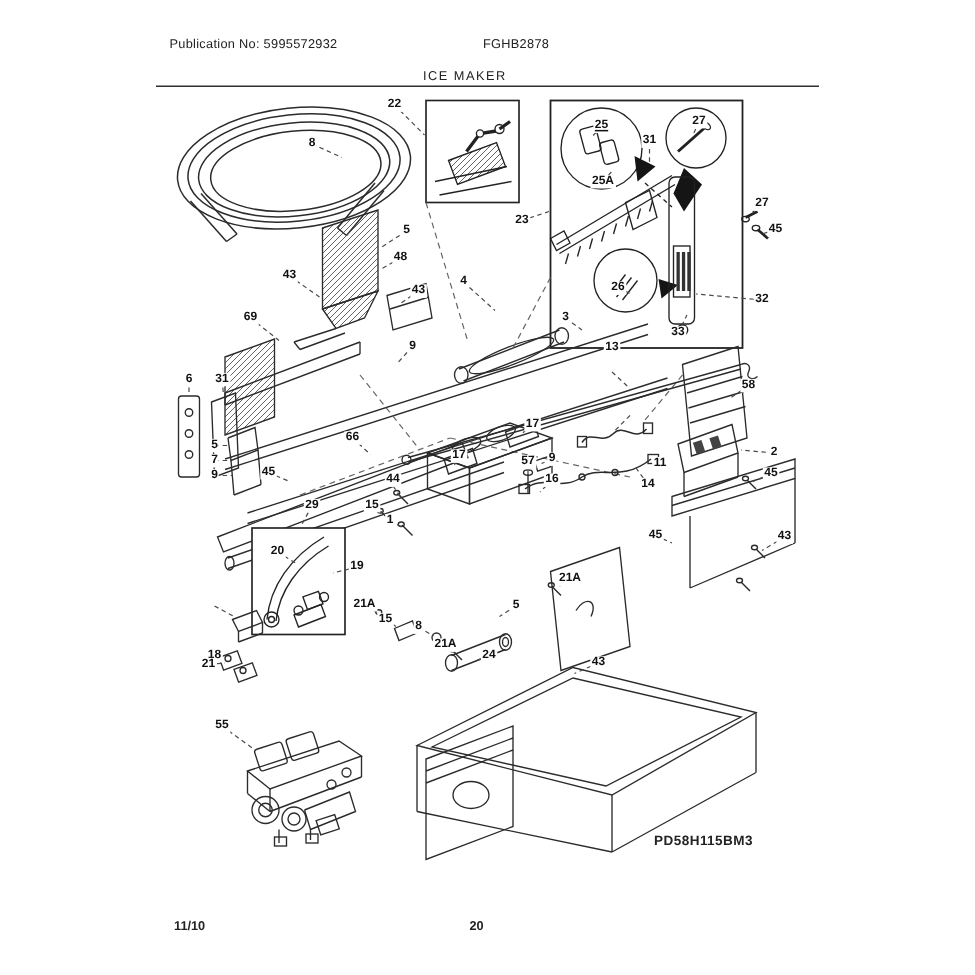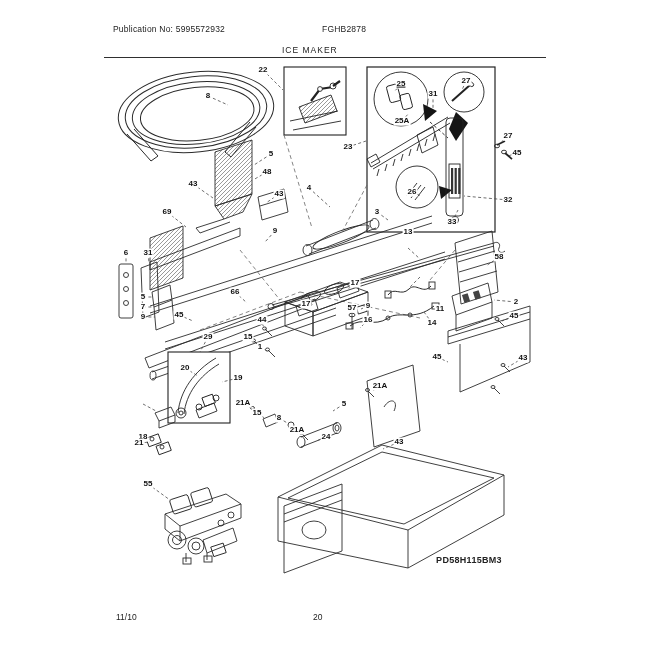--- a/index.html
+++ b/index.html
@@ -5,21 +5,21 @@
   html,body{margin:0;padding:0;background:#fff;}
   .page{position:relative;width:650px;height:650px;background:#fff;overflow:hidden;
         font-family:"Liberation Sans",sans-serif;color:#1a1a1a;}
   .hdr{position:absolute;font-size:8.5px;letter-spacing:.2px;color:#222;white-space:nowrap;}
   .pub{left:113px;top:24px;}
   .model{left:310px;top:24px;margin-left:12px;}
   .title{left:282px;top:45px;width:86px;text-align:left;letter-spacing:1px;}
   .rule{position:absolute;left:104px;top:57px;width:442px;height:1px;background:#2f2f2f;}
   .code{position:absolute;left:427px;top:555px;width:84px;text-align:center;
         font-size:9px;font-weight:bold;letter-spacing:.3px;color:#222;}
-  .ftr{position:absolute;font-size:8.5px;color:#222;}
+  .ftr{position:absolute;font-size:8.5px;color:#222;font-weight:bold;}
   .date{left:116px;top:612px;}
   .pagenum{left:313px;top:612px;}
   #art,#leader-svg{position:absolute;left:0;top:0;}
   #art{z-index:1;}
   #leader-svg{z-index:2;pointer-events:none;}
   #leader-svg line{stroke:#4a4a4a;stroke-width:.8;stroke-dasharray:3 2.4;}
   #callout-layer{position:absolute;left:0;top:0;width:650px;height:650px;z-index:3;}
   .callout{position:absolute;transform:translate(-50%,-50%);font-size:8px;font-weight:bold;
            color:#111;background:#fff;padding:0 1px;line-height:1.1;white-space:nowrap;}
 </style>

